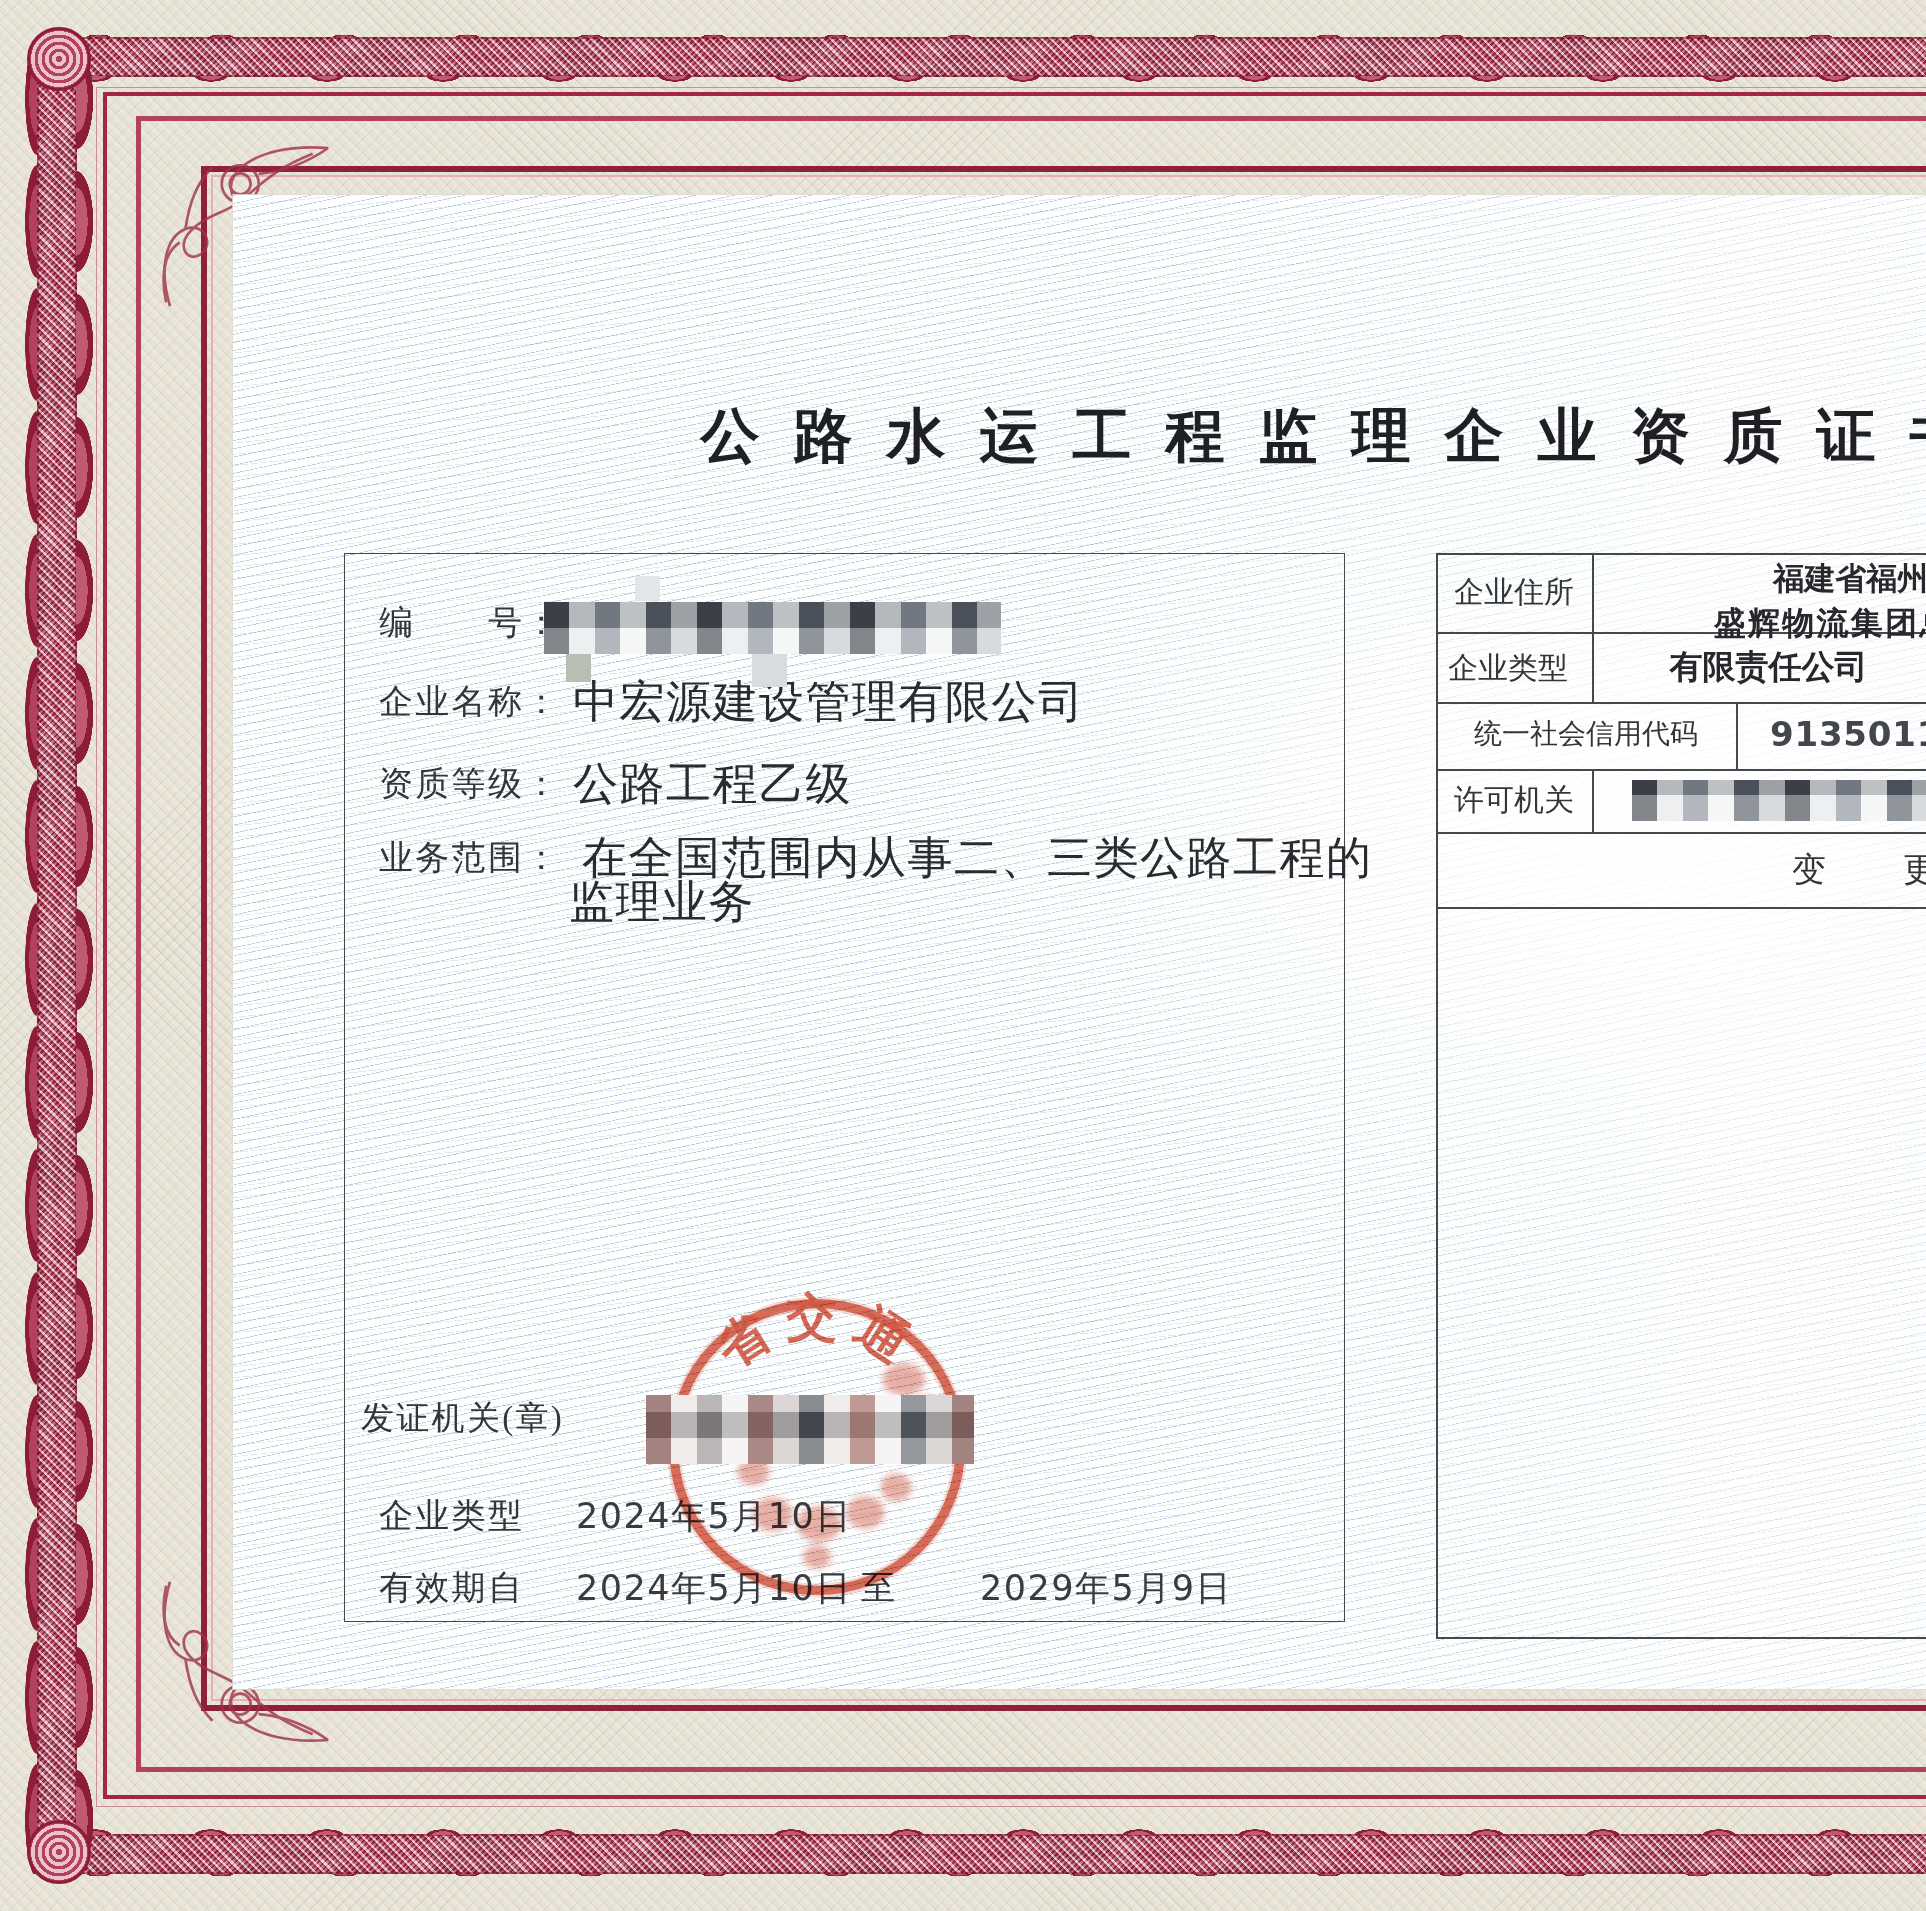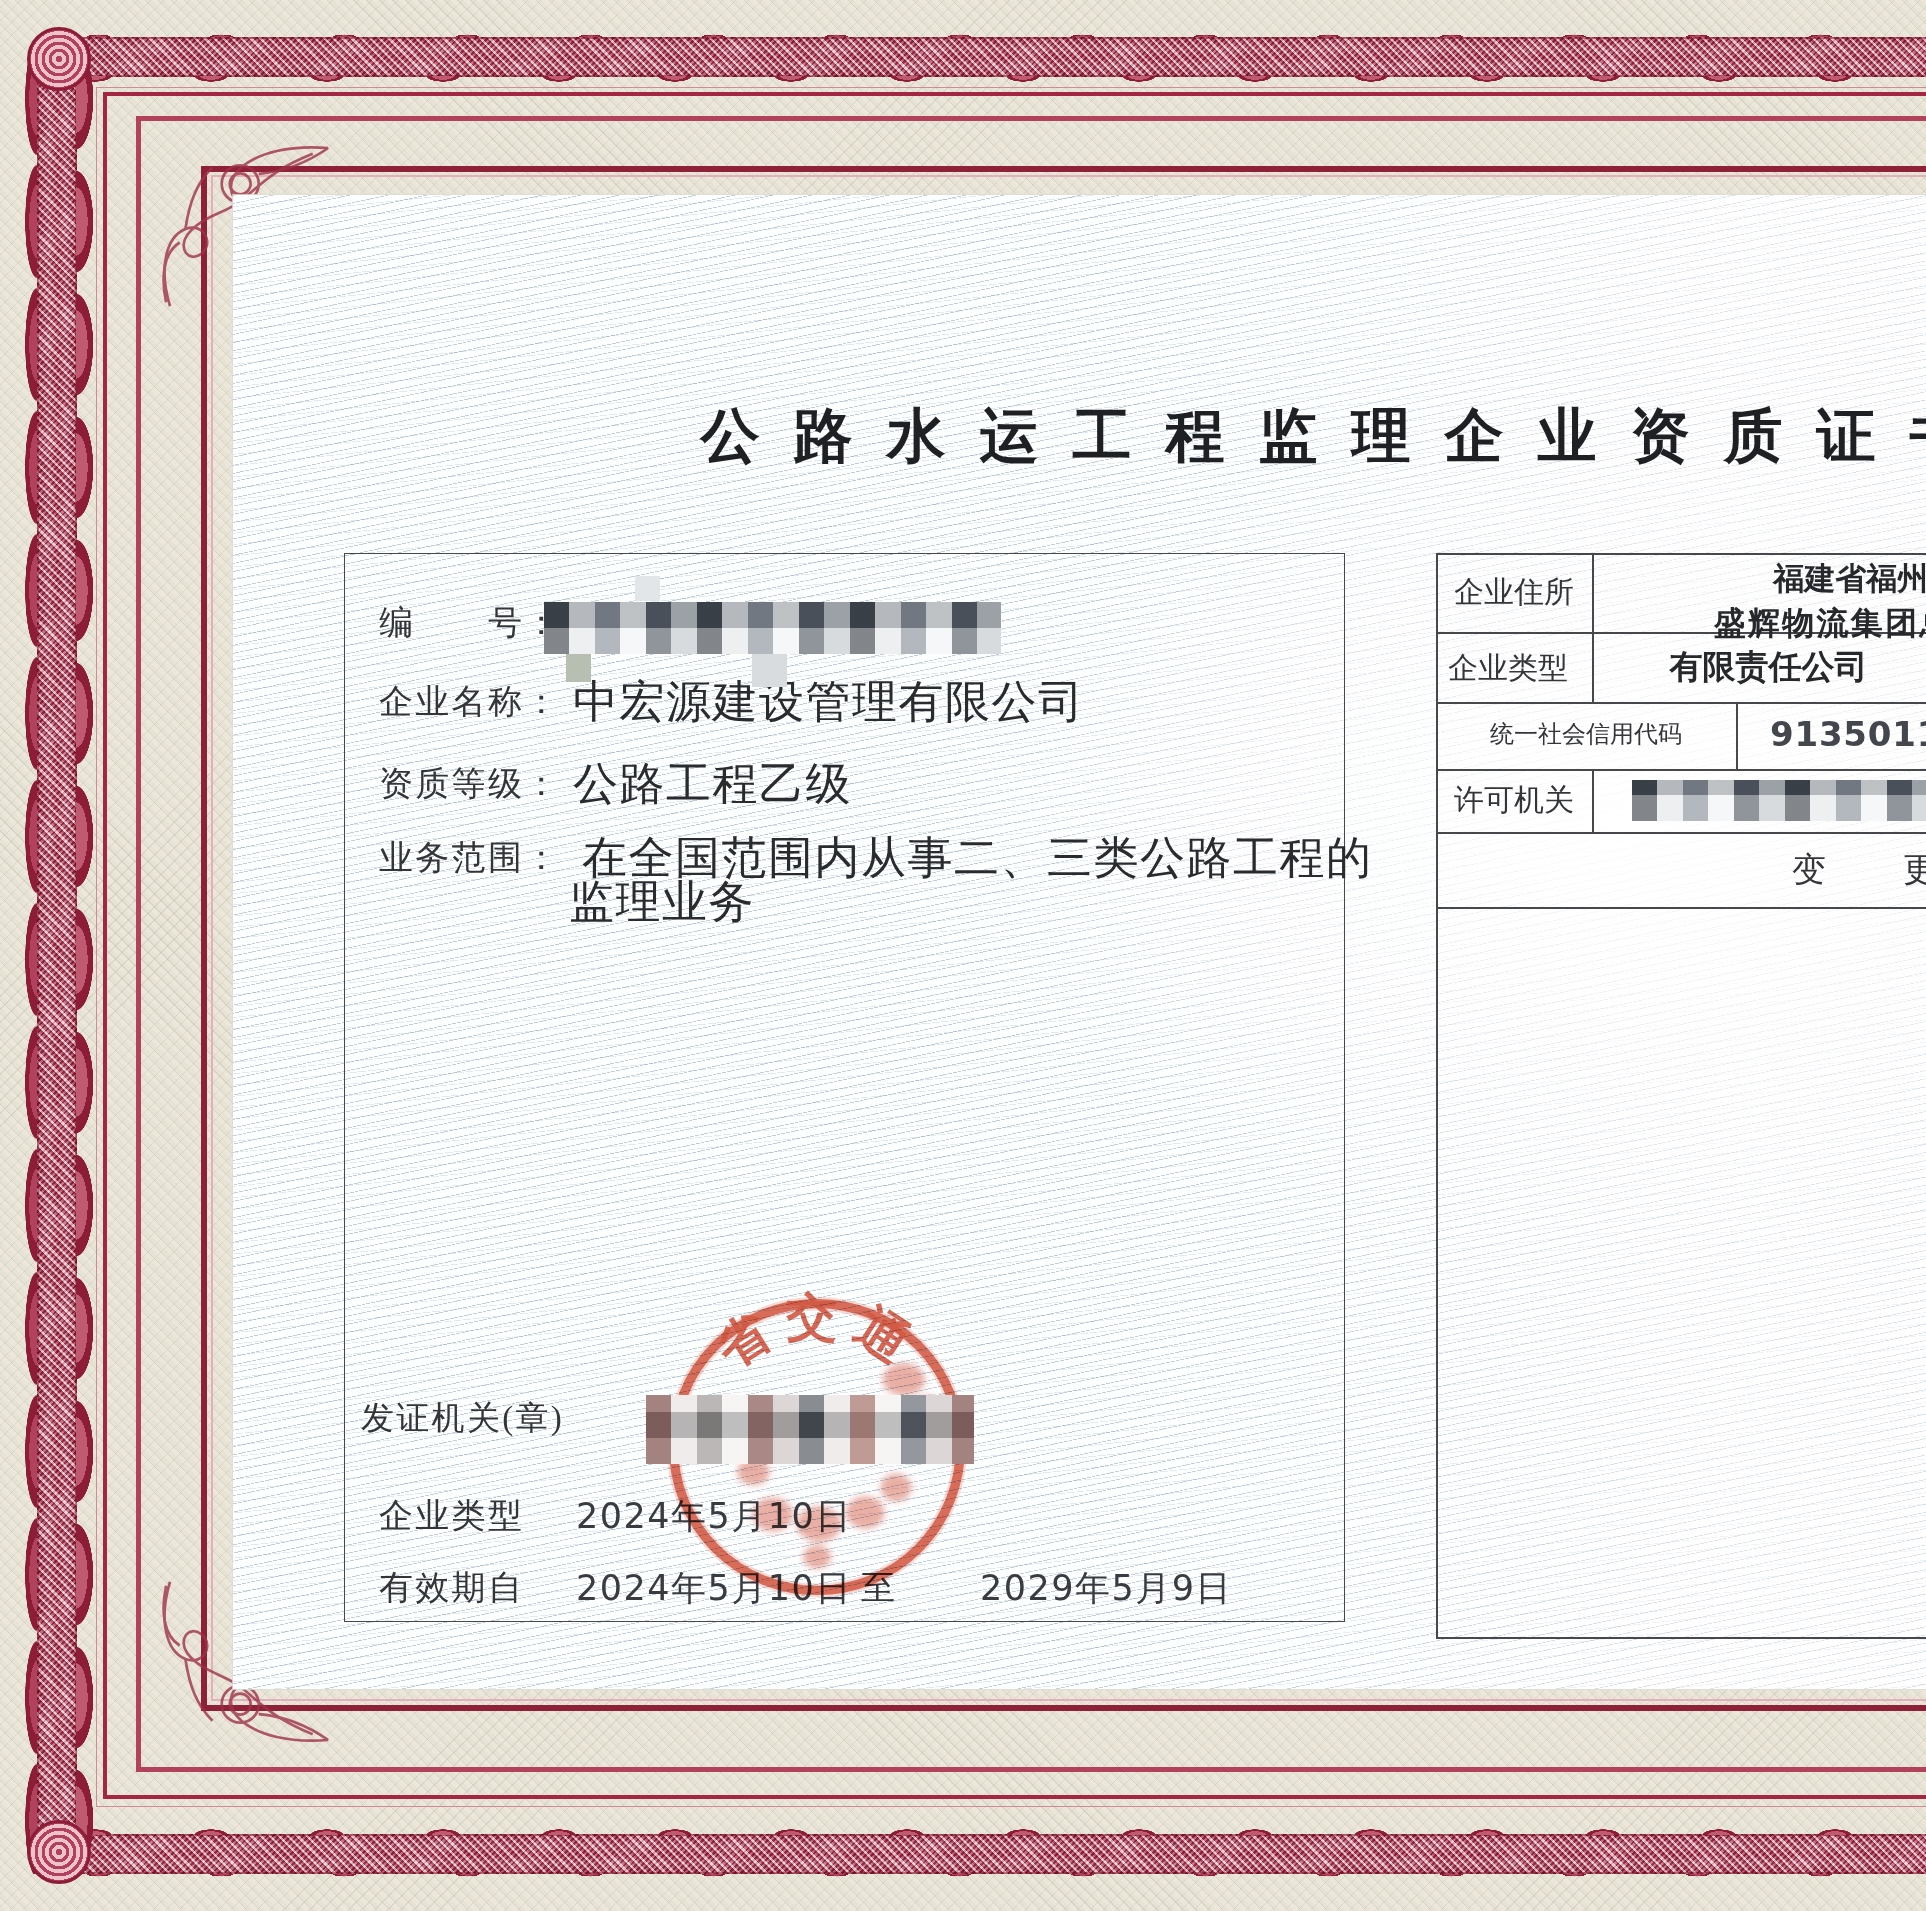--- a/index.html
+++ b/index.html
@@ -192,21 +192,21 @@
   <div class="gl" style="left:1592px;top:769px;width:1.9px;height:64px"></div>
   <div class="gl" style="left:1736px;top:702px;width:1.9px;height:67px"></div>
 
   <div class="t cell" style="left:1436px;top:592px;width:156px;font-size:30px">企业住所</div>
   <div class="t cell" style="left:1592px;top:578px;width:812px;font-size:31px;font-weight:600;color:#26282b">福建省福州市晋安区前横路169号</div>
   <div class="t cell" style="left:1592px;top:623px;width:812px;font-size:32px;font-weight:600;color:#26282b;letter-spacing:2.3px">盛辉物流集团总部大楼05层10-13单元</div>
 
   <div class="t cell" style="left:1436px;top:668px;width:144px;font-size:30px">企业类型</div>
   <div class="t cell" style="left:1592px;top:667px;width:353px;font-size:33px;font-weight:600;color:#26282b">有限责任公司</div>
 
-  <div class="t cell" style="left:1436px;top:734px;width:300px;font-size:24px">统一社会信用代码</div>
+  <div class="t cell" style="left:1436px;top:734px;width:300px;font-size:28px">统一社会信用代码</div>
   <div class="t num" style="left:1770px;top:734px;font-size:34px;font-weight:700;letter-spacing:0.8px;color:#43474d">91350111M0001D9M98</div>
 
   <div class="t cell" style="left:1436px;top:800px;width:156px;font-size:30px">许可机关</div>
   <div class="mosaic" style="left:1632px;top:780px;width:308px;height:41px"></div>
 
   <div class="t cell" style="left:1436px;top:870px;width:968px;font-size:34px;letter-spacing:77px;text-indent:77px">变更栏</div>
 
   <svg class="seal" viewBox="0 0 830 830">
     <defs>
       <path id="sealArc" d="M 128 470 A 292 292 0 1 1 702 470" fill="none"></path>

